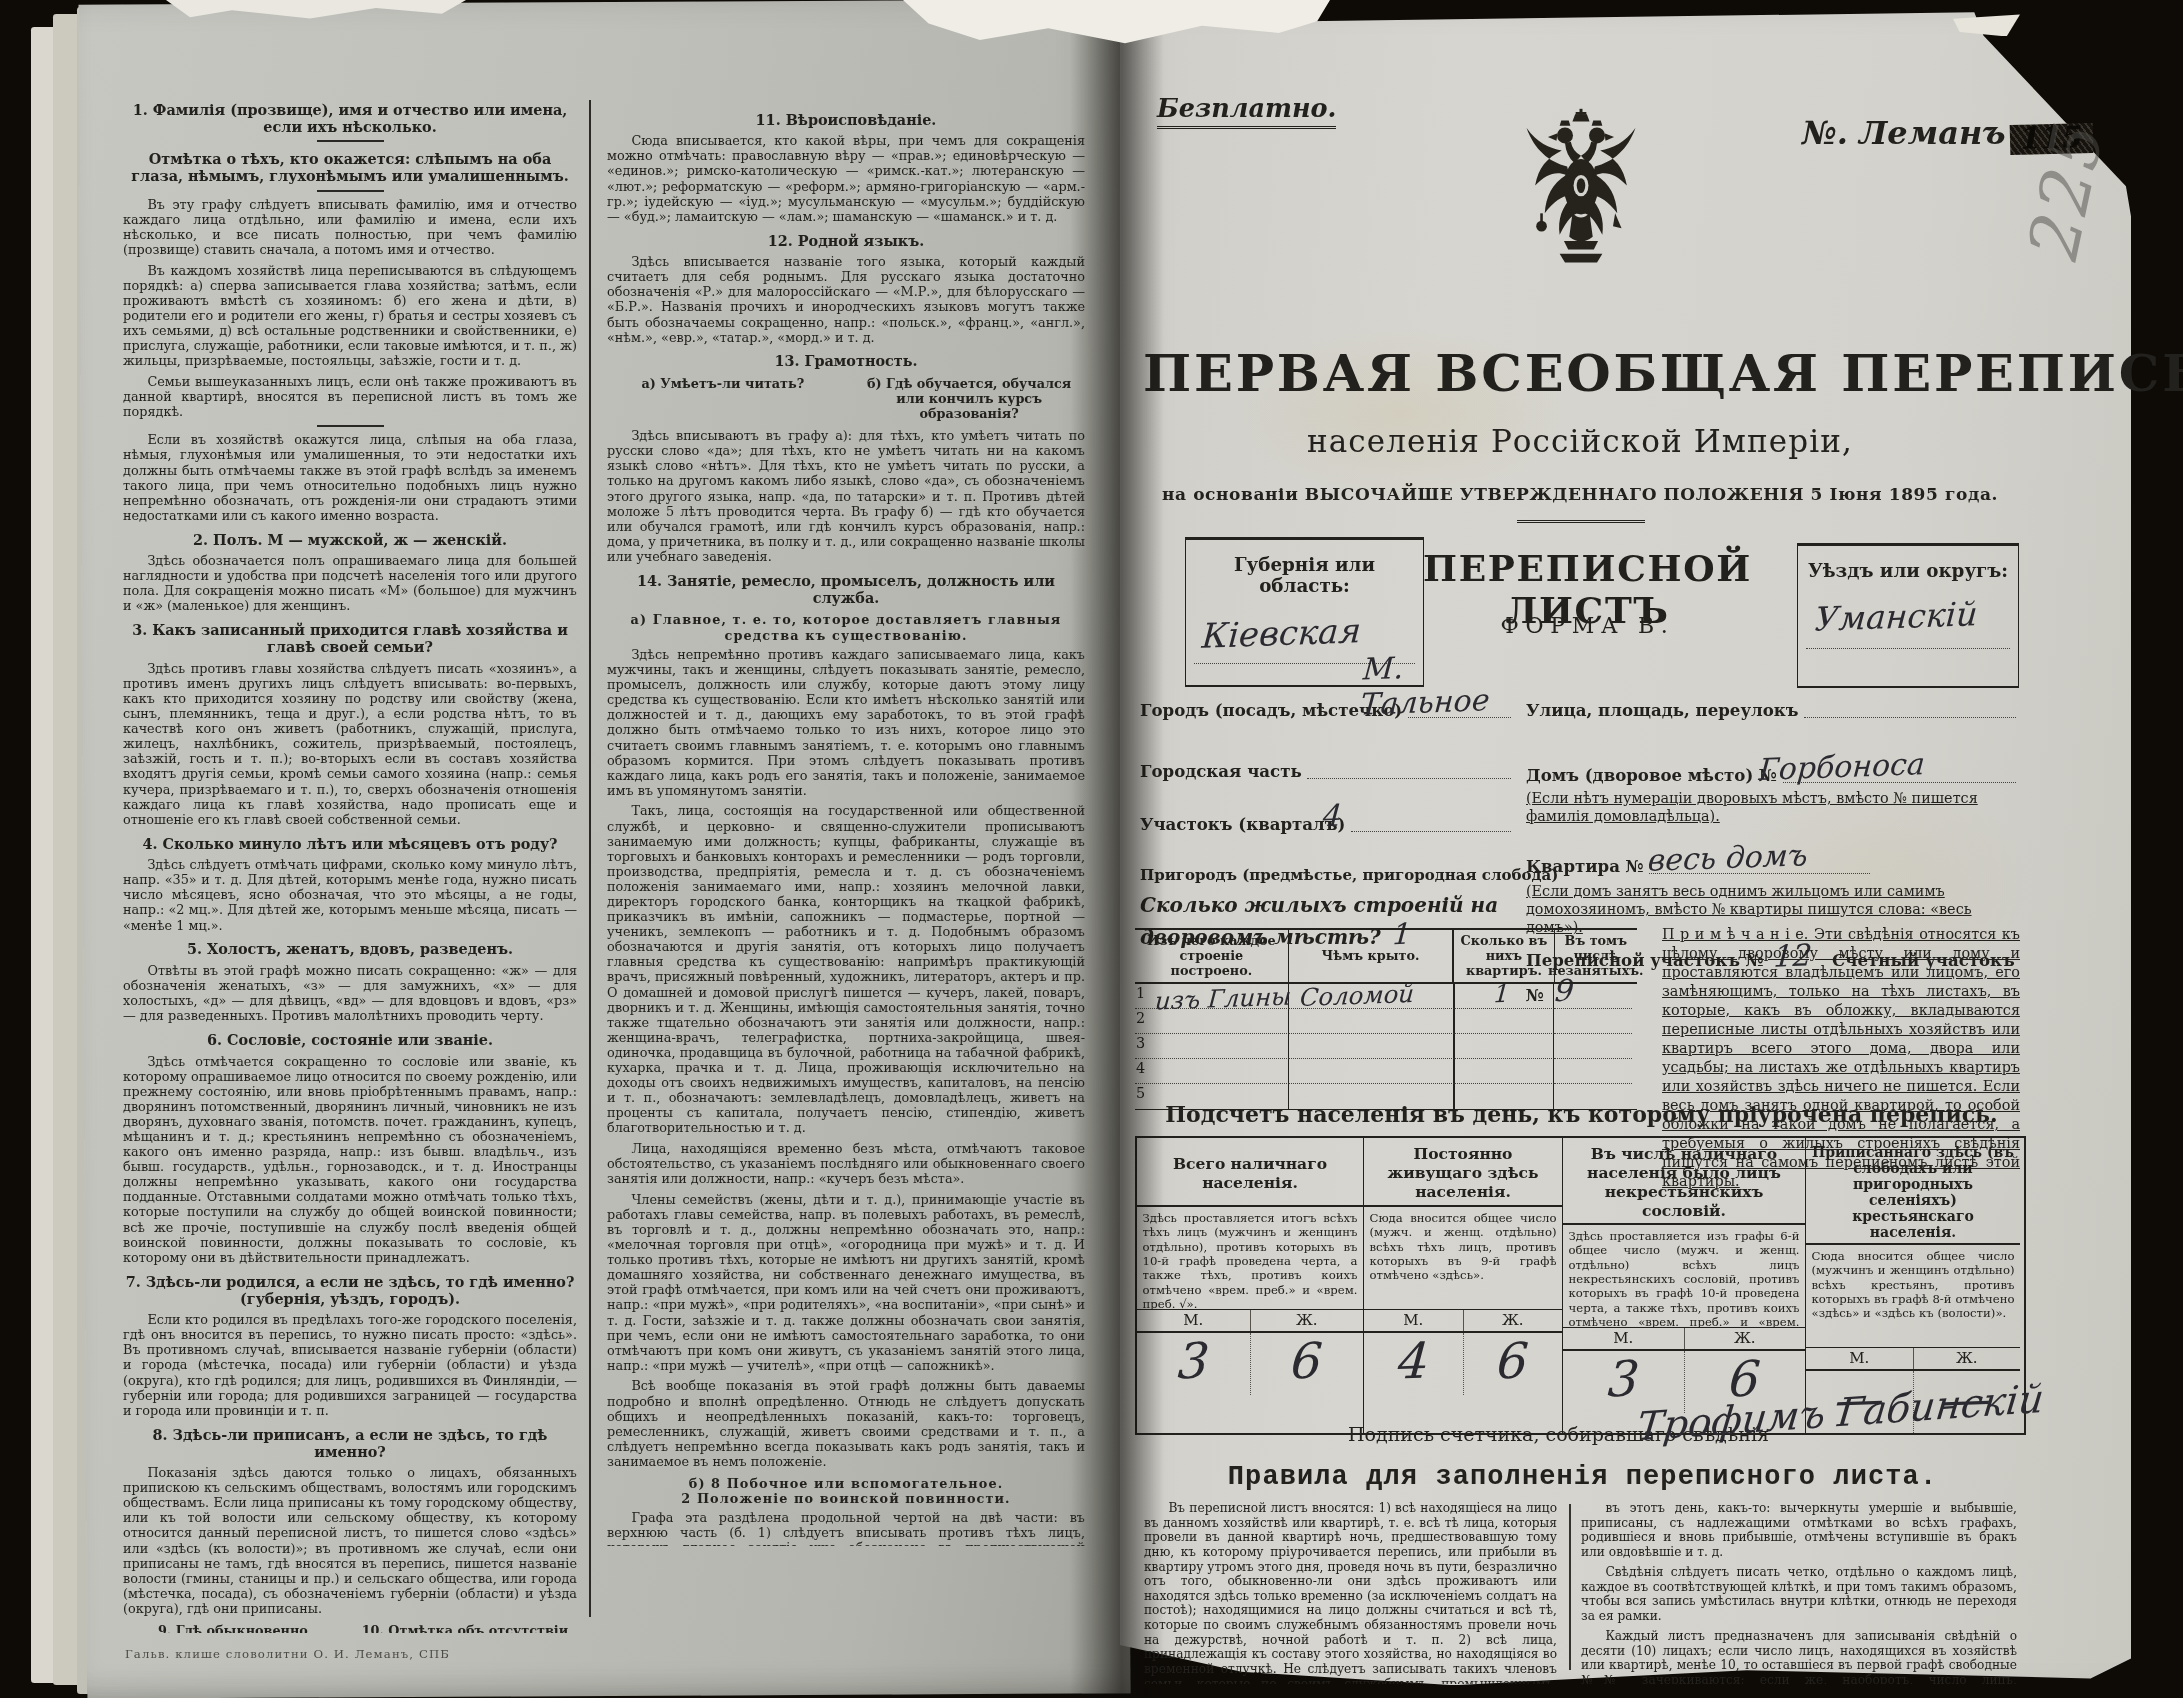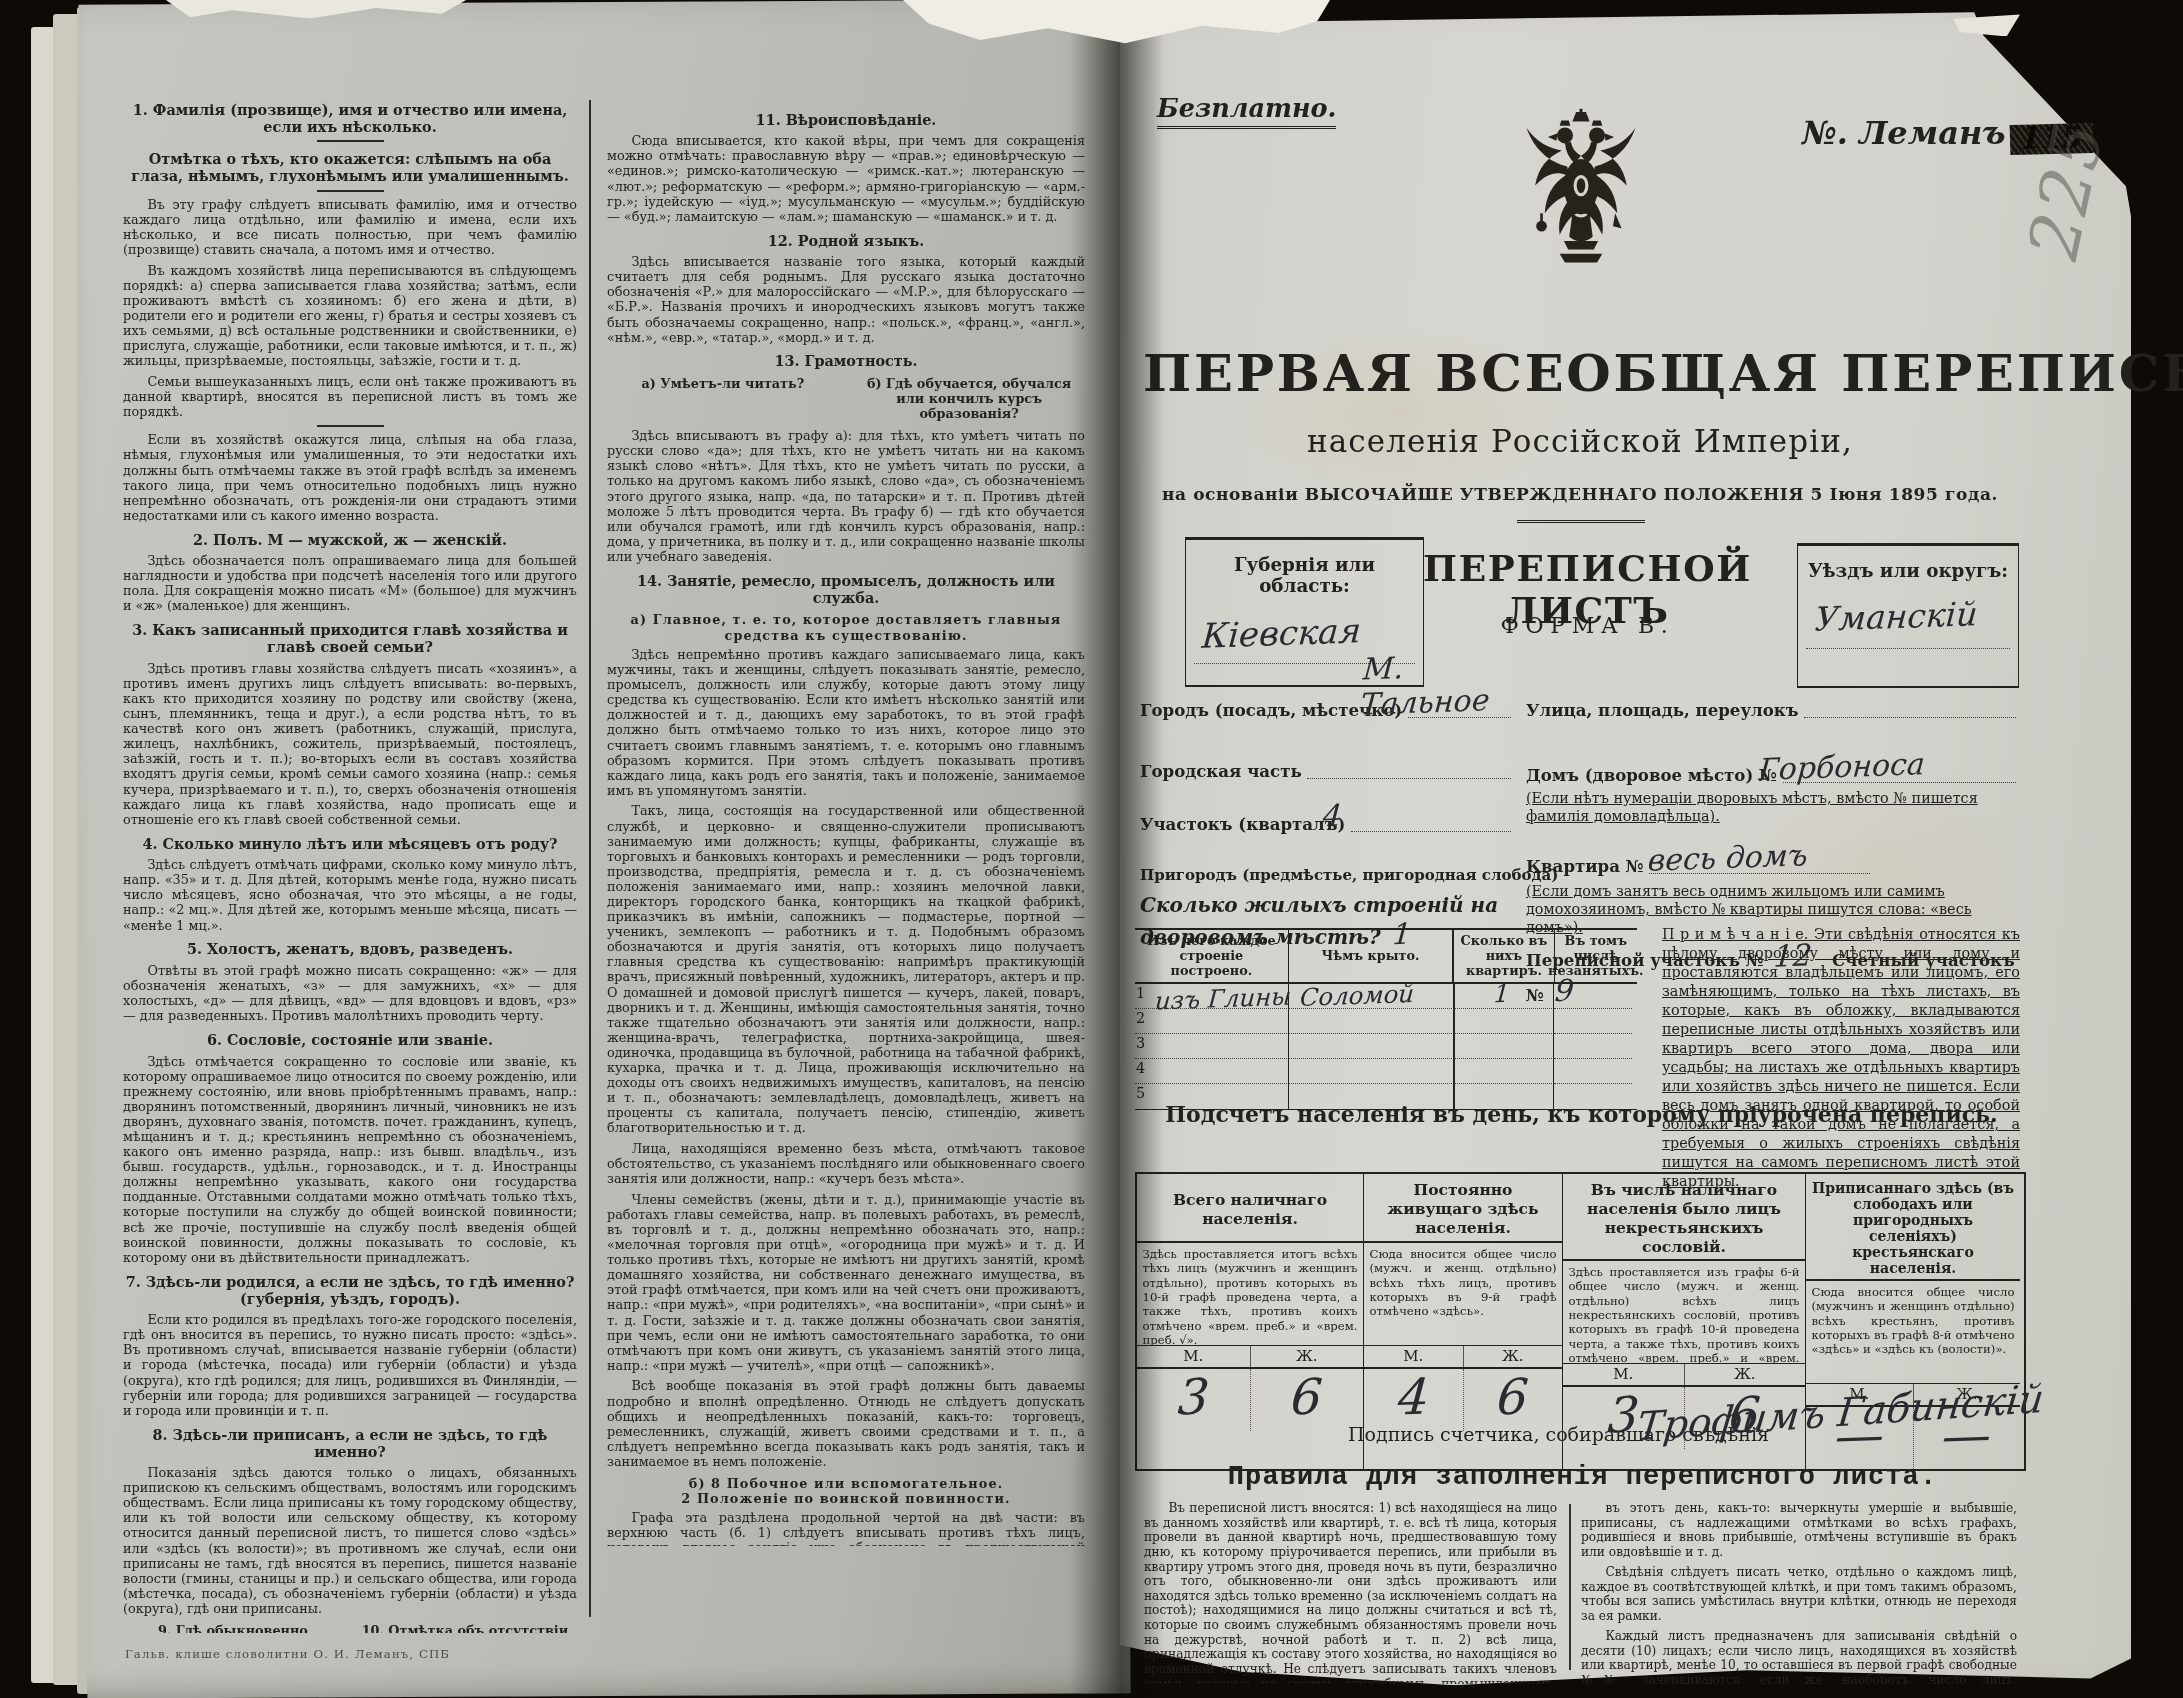--- a/index.html
+++ b/index.html
@@ -76,21 +76,21 @@
   .bq-label{font-size:20px;font-style:italic;font-weight:bold;}
   
   .btable{position:absolute;border-top:2.2px solid #23211d;border-bottom:1.7px solid #23211d;}
   .btable .hrow{display:flex;border-bottom:2.2px double #23211d;}
   .btable .hcell{font-size:12.8px;font-weight:bold;text-align:center;padding:3.3px 2.2px;border-right:1.1px solid #23211d;display:flex;align-items:center;justify-content:center;}
   .btable .row{display:flex;height:25px;position:relative;}
   .btable .cell{border-right:1.1px solid #23211d;border-bottom:1.1px dotted #45433d;position:relative;font-size:22px;}
   .btable .rowno{position:absolute;left:1.1px;top:1.1px;font-size:14.4px;}
   .btable .hw{font-size:24.4px;}
   
-  .ptable{position:absolute;border:2.2px solid #23211d;border-top-width:2.8px;display:flex;margin-top:36px;}
+  .ptable{position:absolute;border:2.2px solid #23211d;border-top-width:2.8px;display:flex;}
   .pgroup{border-right:1.7px solid #23211d;display:flex;flex-direction:column;}
   .pgroup:last-child{border-right:none;}
   .pgroup .ptitle{font-size:15.5px;font-weight:bold;text-align:center;padding:5.5px 4.4px 3.3px;min-height:58px;border-bottom:2.8px double #23211d;display:flex;align-items:center;justify-content:center;}
   .pgroup .pdesc{font-size:11.7px;line-height:1.22;text-align:justify;padding:4.4px 5.5px;height:93px;overflow:hidden;}
   .pgroup .mf{display:flex;border-top:1.1px solid #23211d;border-bottom:2.2px double #23211d;}
   .pgroup .mf div{flex:1;text-align:center;font-size:15px;padding:1.7px 0;border-right:1.1px solid #55534c;}
   .pgroup .mf div:last-child{border-right:none;}
   .pgroup .vals{display:flex;height:62px;}
   .pgroup .vals div{flex:1;text-align:center;border-right:1.1px dotted #55534c;}
   .pgroup .vals div:last-child{border-right:none;}

